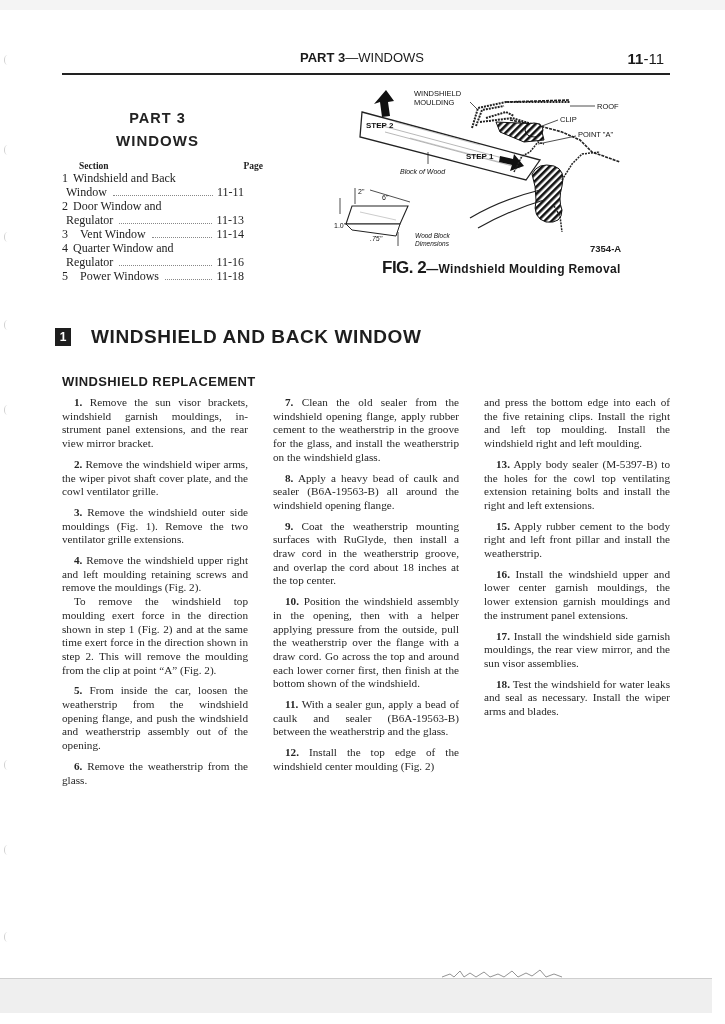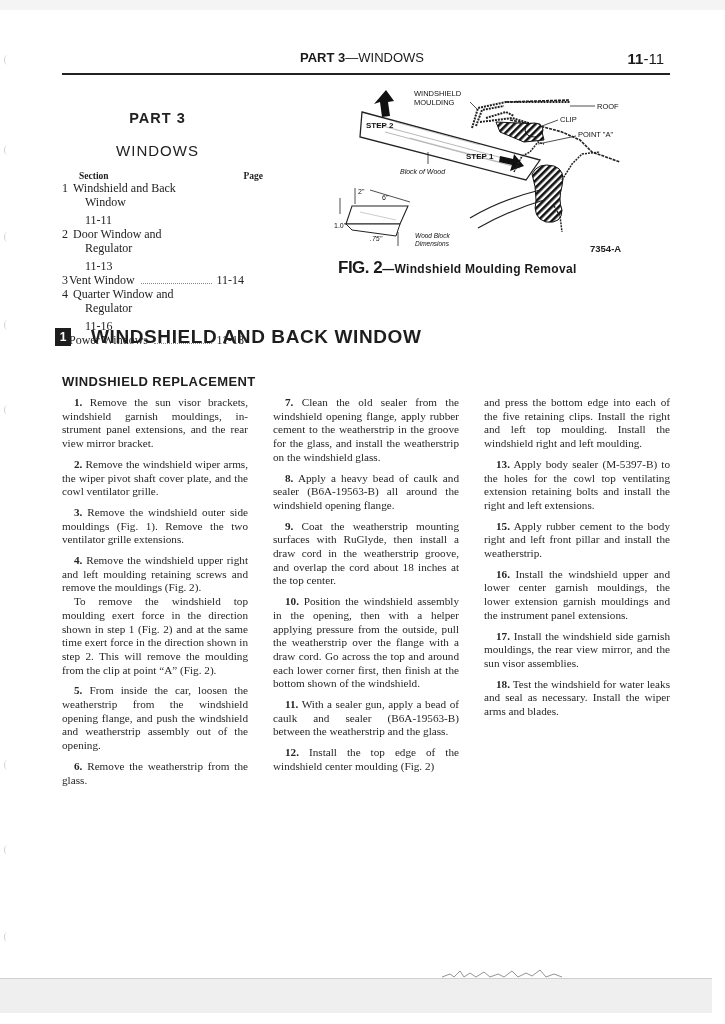--- a/index.html
+++ b/index.html
@@ -13,33 +13,33 @@
 
   .running-head { position: absolute; left: 60px; top: 50px; width: 610px; height: 20px; }
   .running-title { position: absolute; left: 240px; top: 0; font-family: "Liberation Sans", sans-serif; font-size: 13px; color: #1a1a1a; white-space: nowrap; }
   .running-title b { font-weight: 700; }
   .page-number { position: absolute; right: 6px; top: 0; font-family: "Liberation Sans", sans-serif; font-size: 15px; color: #1a1a1a; }
   .page-number b { font-weight: 700; }
   .head-rule { position: absolute; left: 62px; top: 73px; width: 608px; height: 2px; background: #222; }
 
   .toc { position: absolute; left: 60px; top: 110px; width: 185px; }
   .toc-part { text-align: center; font-family: "Liberation Sans", sans-serif; font-weight: 700; font-size: 14.5px; letter-spacing: 1px; color: #222; margin-left: 10px; }
-  .toc-title { text-align: center; font-family: "Liberation Sans", sans-serif; font-weight: 400; font-size: 15px; letter-spacing: 1px; color: #222; margin-top: 16px; margin-left: 10px; }
+  .toc-title { text-align: center; font-family: "Liberation Sans", sans-serif; font-weight: 700; font-size: 15px; letter-spacing: 1px; color: #222; margin-top: 6px; margin-left: 10px; }
   .toc-head { display: flex; justify-content: space-between; font-size: 9.5px; font-weight: 700; margin-top: 12px; width: 184px; padding-left: 19px; }
   .toc-item { font-size: 12px; line-height: 14px; position: relative; width: 184px; }
   .toc-num { position: absolute; left: 2px; top: 0; }
   .toc-line1 { margin-left: 13px; }
-  .toc-line2 { margin-left: 19px; display: flex; align-items: baseline; flex-direction: column; }
+  .toc-line2 { margin-left: 6px; display: flex; align-items: baseline; }
   .toc-dots { flex: 1; border-bottom: 1px dotted #888; margin: 0 4px 3px 6px; }
   .toc-page { white-space: nowrap; }
-  .toc-row-single { display: flex; align-items: baseline; margin-left: 9px; }
+  .toc-row-single { display: flex; align-items: baseline; margin-left: 20px; }
 
   .figure { position: absolute; left: 300px; top: 82px; width: 330px; height: 200px; }
   .fig-caption { position: absolute; left: 338px; top: 258px; white-space: nowrap; color: #1a1a1a; }
-  .fig-caption .fig-label { font-family: "Liberation Sans", sans-serif; font-weight: 700; font-size: 17px; letter-spacing: -0.5px; }
+  .fig-caption .fig-label { font-family: "Liberation Sans", sans-serif; font-weight: 700; font-size: 17px; letter-spacing: -0.5px; margin-left: 44px; }
   .fig-caption .fig-desc { font-family: "Liberation Sans", sans-serif; font-weight: 700; font-size: 12px; letter-spacing: 0.3px; }
   .fig-code { position: absolute; left: 590px; top: 243px; font-family: "Liberation Sans", sans-serif; font-weight: 700; font-size: 9.5px; color: #222; }
 
   .section-head { position: absolute; left: 55px; top: 326px; display: flex; align-items: center; }
   .section-badge { width: 16px; height: 18px; background: #1e1e1e; color: #fff; font-family: "Liberation Sans", sans-serif; font-weight: 700; font-size: 12px; text-align: center; line-height: 18px; }
   .section-title { margin-left: 20px; font-family: "Liberation Sans", sans-serif; font-weight: 700; font-size: 19px; letter-spacing: 0.6px; color: #1e1e1e; }
   .sub-head { position: absolute; left: 62px; top: 374px; font-family: "Liberation Sans", sans-serif; font-weight: 700; font-size: 13px; letter-spacing: 0.4px; color: #1e1e1e; }
 
   .col { position: absolute; width: 186px; font-size: 11.2px; line-height: 13.7px; text-align: justify; color: #262626; }
   .col p { margin: 0 0 7px 0; text-indent: 12px; hyphens: manual; }

